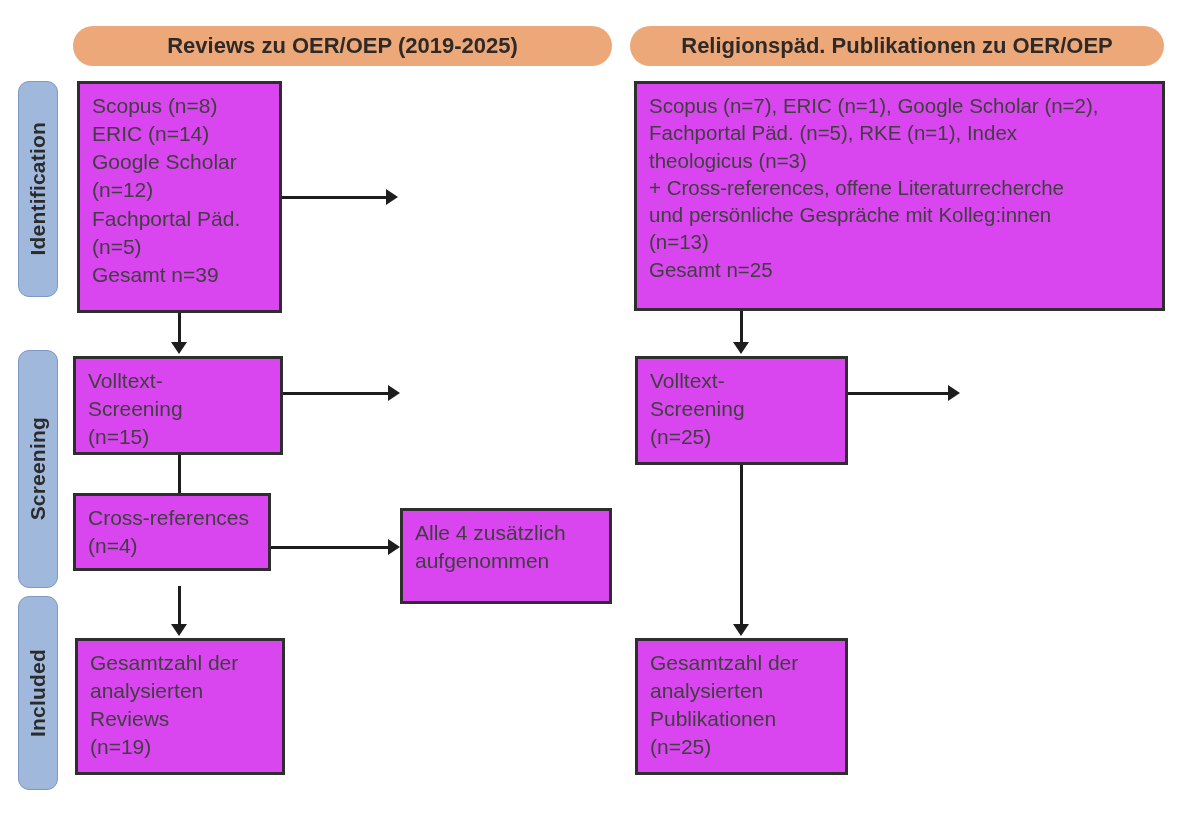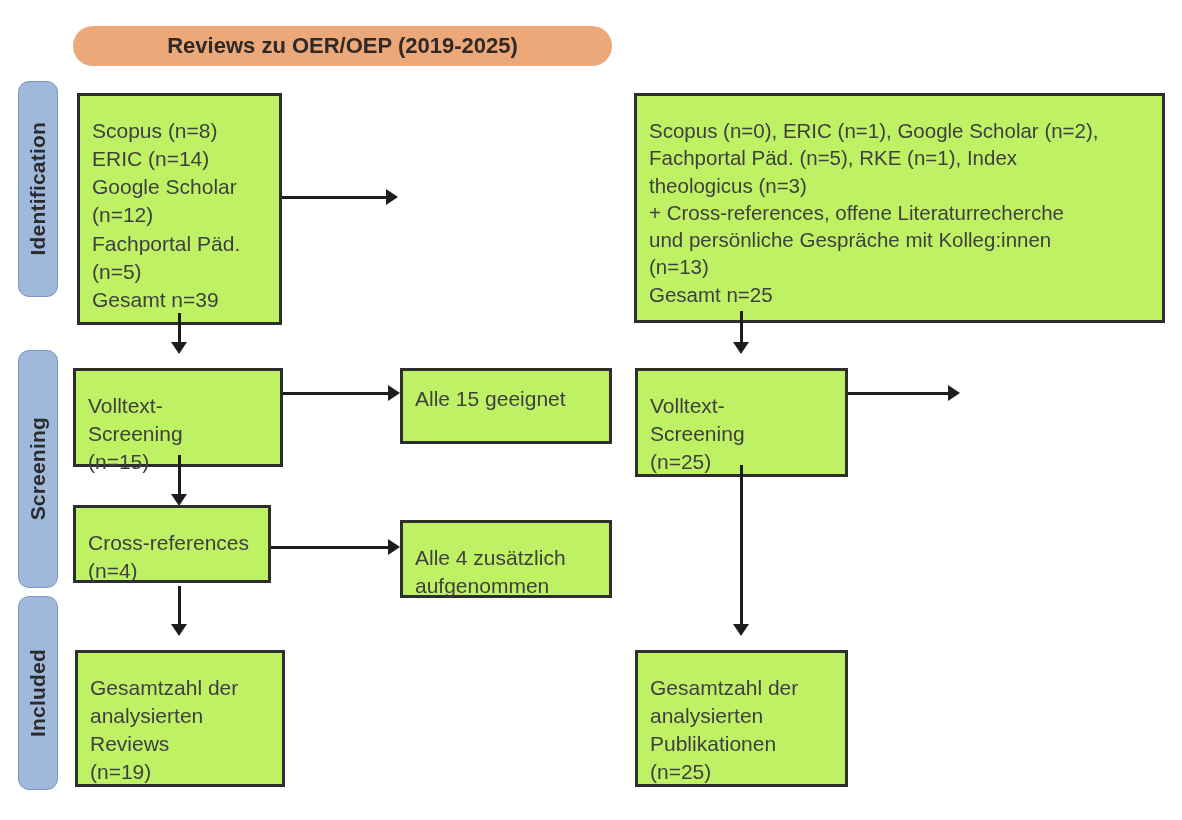--- a/index.html
+++ b/index.html
@@ -55,25 +55,24 @@
   .col-header .col-header-text {
     font-size: 22px;
     font-weight: bold;
     color: #2f2a27;
     white-space: nowrap;
   }
 
   
   .flow-box {
     position: absolute;
-    background: #bef264;
+    background: #d946ef;
     border: 3px solid #2e2e2e;
     box-sizing: border-box;
-    padding: 21px 10px 6px 12px;
-    margin-top: 12px;
+    padding: 8px 10px 6px 12px;
   }
   .flow-box .box-text {
     font-size: 21px;
     line-height: 1.34;
     color: #3f3f3f;
     white-space: pre-line;
     display: block;
   }
   .flow-box.dense .box-text {
     font-size: 20.5px;
@@ -118,20 +117,23 @@
   </div>
 
   <div class="stage-tab" style="left:18px; top:596px; width:40px; height:194px;">
     <span class="stage-label">Included</span>
   </div>
 
   <div class="col-header" style="left:73px; top:26px; width:539px;">
     <span class="col-header-text">Reviews zu OER/OEP (2019-2025)</span>
   </div>
 
+  <div class="col-header" style="left:630px; top:26px; width:534px;">
+    <span class="col-header-text">Religionspäd. Publikationen zu OER/OEP</span>
+  </div>
 
   <div class="flow-box" style="left:77px; top:81px; width:205px; height:232px;">
     <span class="box-text">Scopus (n=8)
 ERIC (n=14)
 Google Scholar
 (n=12)
 Fachportal Päd.
 (n=5)
 Gesamt n=39</span>
   </div>
@@ -142,55 +144,52 @@
 
   <div class="conn conn-v" style="left:178px; top:313px; width:3px; height:31px;"></div>
   <div class="arrowhead arrow-down" style="left:171px; top:342px;"></div>
 
   <div class="flow-box" style="left:73px; top:356px; width:210px; height:99px;">
     <span class="box-text">Volltext-
 Screening
 (n=15)</span>
   </div>
 
-  <div class="flow-box" style="left:400px; top:356px; width:212px; height:76px; padding-top:14px;">
-    <span class="box-text">Alle 15 geeignet</span>
-  </div>
 
   <div class="conn conn-h" style="left:283px; top:392px; width:107px;"></div>
   <div class="arrowhead arrow-right" style="left:388px; top:385px;"></div>
 
   <div class="conn conn-v" style="left:178px; top:455px; width:3px; height:41px;"></div>
   <div class="arrowhead arrow-down" style="left:171px; top:494px;"></div>
 
   <div class="flow-box" style="left:73px; top:493px; width:198px; height:78px;">
     <span class="box-text">Cross-references
 (n=4)</span>
   </div>
 
-  <div class="flow-box" style="left:400px; top:508px; width:212px; height:78px;">
+  <div class="flow-box" style="left:400px; top:508px; width:212px; height:96px;">
     <span class="box-text">Alle 4 zusätzlich
 aufgenommen</span>
   </div>
 
   <div class="conn conn-h" style="left:271px; top:546px; width:119px;"></div>
   <div class="arrowhead arrow-right" style="left:388px; top:539px;"></div>
 
   <div class="conn conn-v" style="left:178px; top:586px; width:3px; height:40px;"></div>
   <div class="arrowhead arrow-down" style="left:171px; top:624px;"></div>
 
   <div class="flow-box" style="left:75px; top:638px; width:210px; height:137px;">
     <span class="box-text">Gesamtzahl der
 analysierten
 Reviews
 (n=19)</span>
   </div>
 
   <div class="flow-box dense" style="left:634px; top:81px; width:531px; height:230px;">
-    <span class="box-text">Scopus (n=0), ERIC (n=1), Google Scholar (n=2),
+    <span class="box-text">Scopus (n=7), ERIC (n=1), Google Scholar (n=2),
 Fachportal Päd. (n=5), RKE (n=1), Index
 theologicus (n=3)
 + Cross-references, offene Literaturrecherche
 und persönliche Gespräche mit Kolleg:innen
 (n=13)
 Gesamt n=25</span>
   </div>
 
   <div class="conn conn-v" style="left:740px; top:311px; width:3px; height:33px;"></div>
   <div class="arrowhead arrow-down" style="left:733px; top:342px;"></div>

